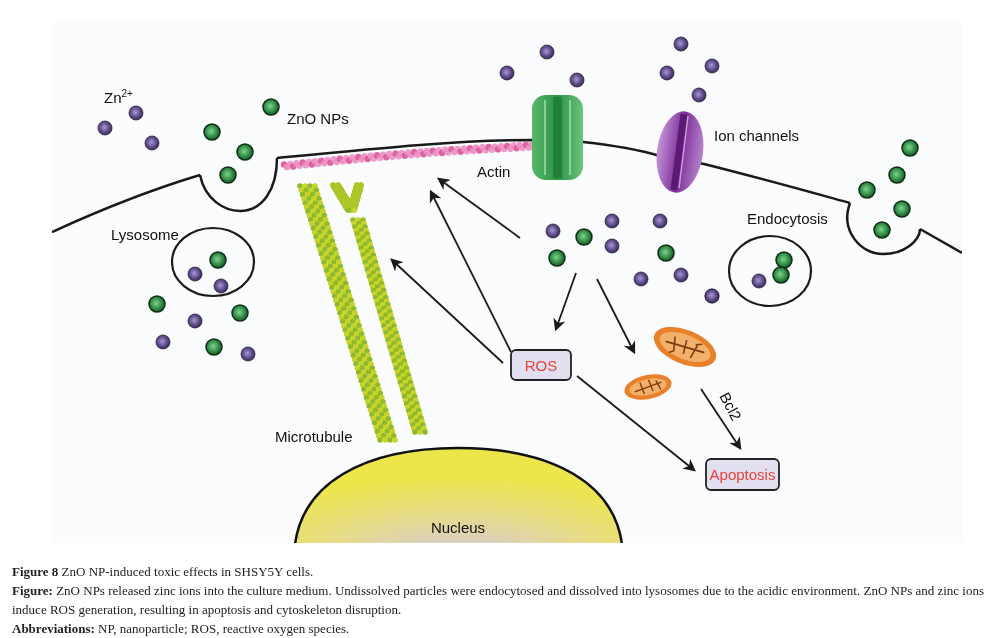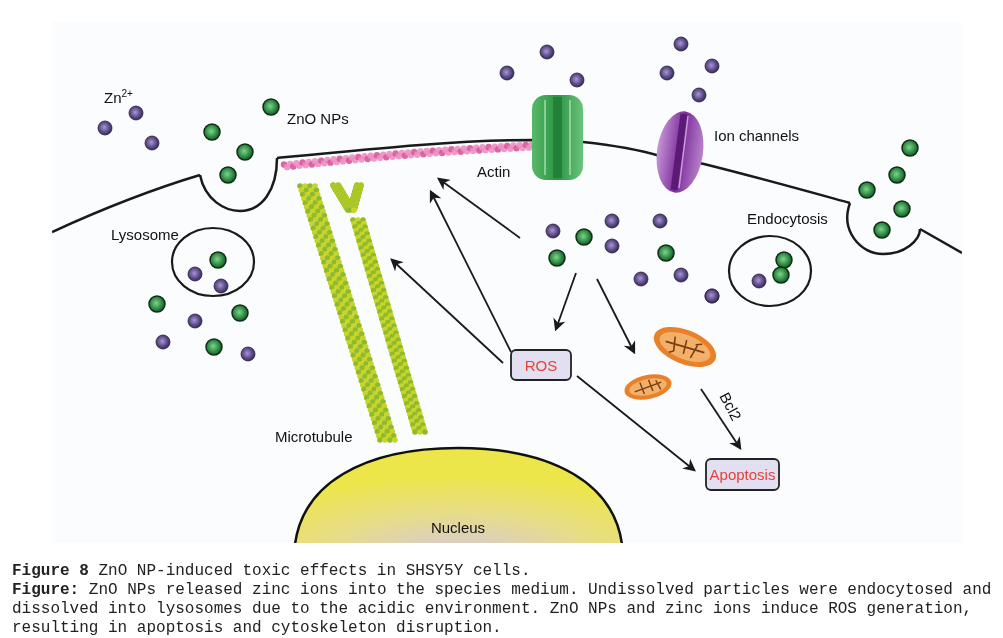--- a/index.html
+++ b/index.html
@@ -1,20 +1,20 @@
 <!DOCTYPE html>
 <html><head>
 <meta charset="utf-8">
 <style>
   html, body { margin: 0; padding: 0; background: #ffffff; }
   body { width: 1003px; height: 638px; position: relative; overflow: hidden; font-family: "Liberation Sans", sans-serif; }
   #figure { position: absolute; left: 0; top: 0; width: 1003px; height: 560px; }
   .lbl { font-family: "Liberation Sans", sans-serif; font-size: 15px; fill: #111; }
   .lbl-red { font-family: "Liberation Sans", sans-serif; font-size: 15px; fill: #e8403a; }
-  #caption { position: absolute; left: 12px; top: 562px; width: 990px; font-family: Liberation Mono, monospace; font-size: 16px; color: #222; line-height: 19px; }
+  #caption { position: absolute; left: 12px; top: 562px; width: 990px; font-family: Liberation Serif, serif; font-size: 13px; color: #222; line-height: 19px; }
   #caption p { margin: 0; }
   #caption b { font-weight: bold; }
 </style>
 </head>
 <body>
 
 <svg id="figure" viewBox="0 0 1003 560" xmlns="http://www.w3.org/2000/svg">
   <defs>
     <radialGradient id="gPurple" cx="0.45" cy="0.45" r="0.6">
       <stop offset="0" stop-color="#a996d6"></stop>
@@ -915,14 +915,15 @@
     <text class="lbl" x="111" y="240">Lysosome</text>
     <text class="lbl" x="747" y="224">Endocytosis</text>
     <text class="lbl" x="275" y="442">Microtubule</text>
     <text class="lbl" x="719" y="396" transform="rotate(62 719 396)">Bcl2</text>
     <text class="lbl" x="458" y="533" text-anchor="middle">Nucleus</text>
   </g>
 </svg>
 
 <div id="caption">
   <p><b>Figure 8</b> <span>ZnO NP-induced toxic effects in SHSY5Y cells.</span></p>
-  <p><b>Figure:</b> <span>ZnO NPs released zinc ions into the species medium. Undissolved particles were endocytosed and dissolved into lysosomes due to the acidic environment. ZnO NPs and zinc ions induce ROS generation, resulting in apoptosis and cytoskeleton disruption.</span></p>
+  <p><b>Figure:</b> <span>ZnO NPs released zinc ions into the culture medium. Undissolved particles were endocytosed and dissolved into lysosomes due to the acidic environment. ZnO NPs and zinc ions induce ROS generation, resulting in apoptosis and cytoskeleton disruption.</span></p>
+  <p><b>Abbreviations:</b> <span>NP, nanoparticle; ROS, reactive oxygen species.</span></p>
 </div>
 
 </body></html>

